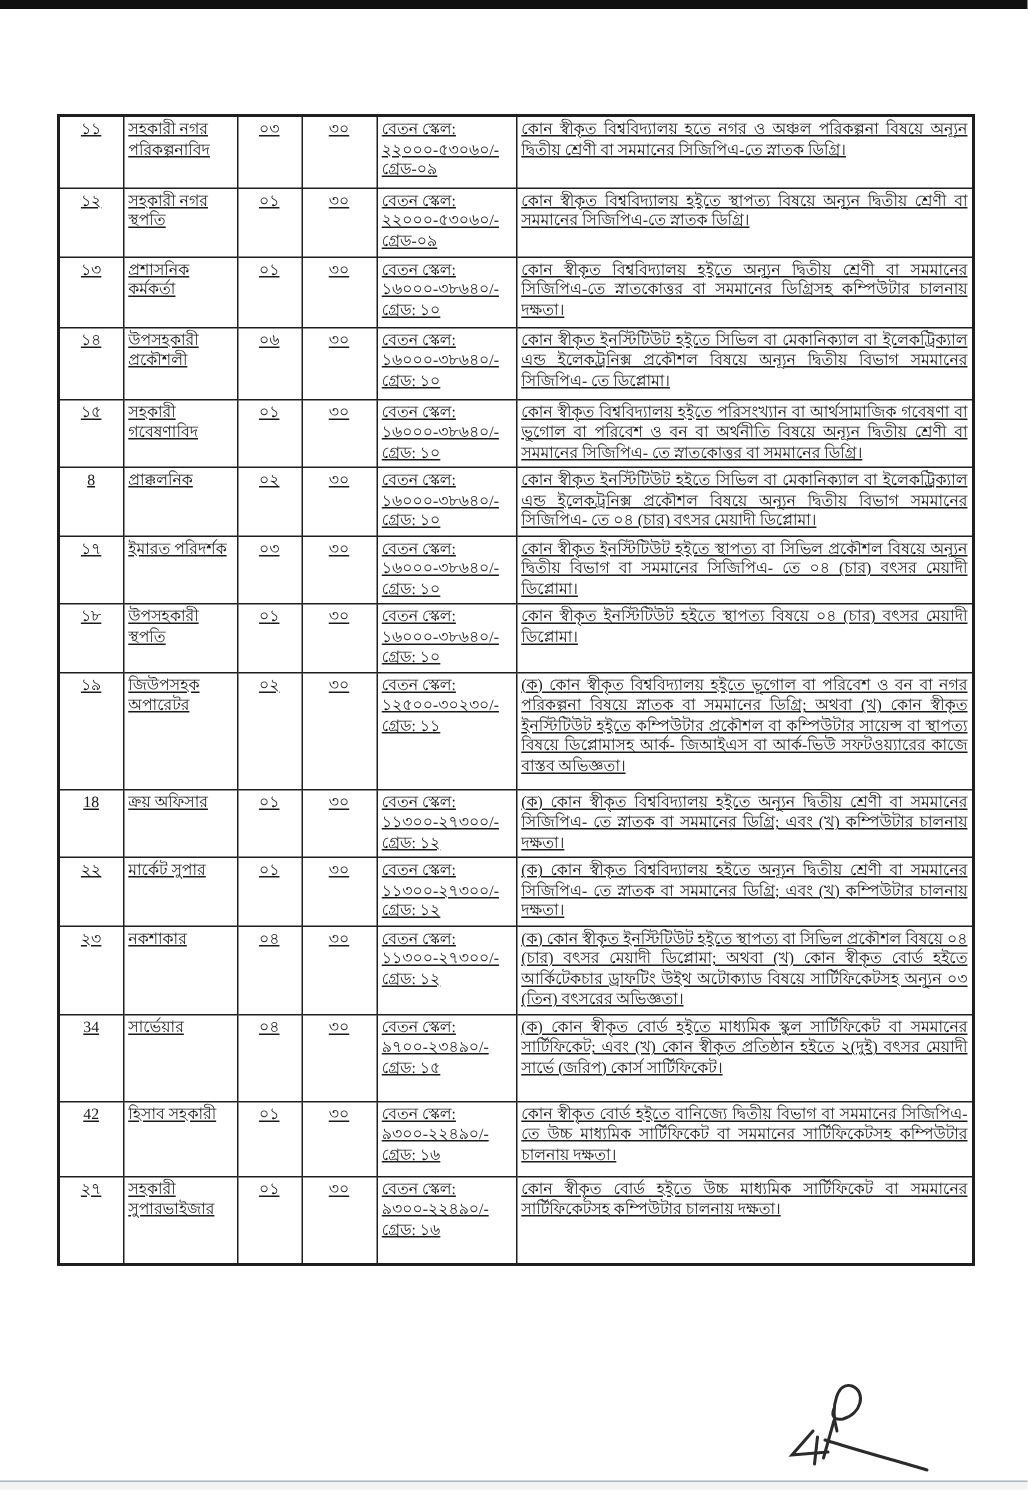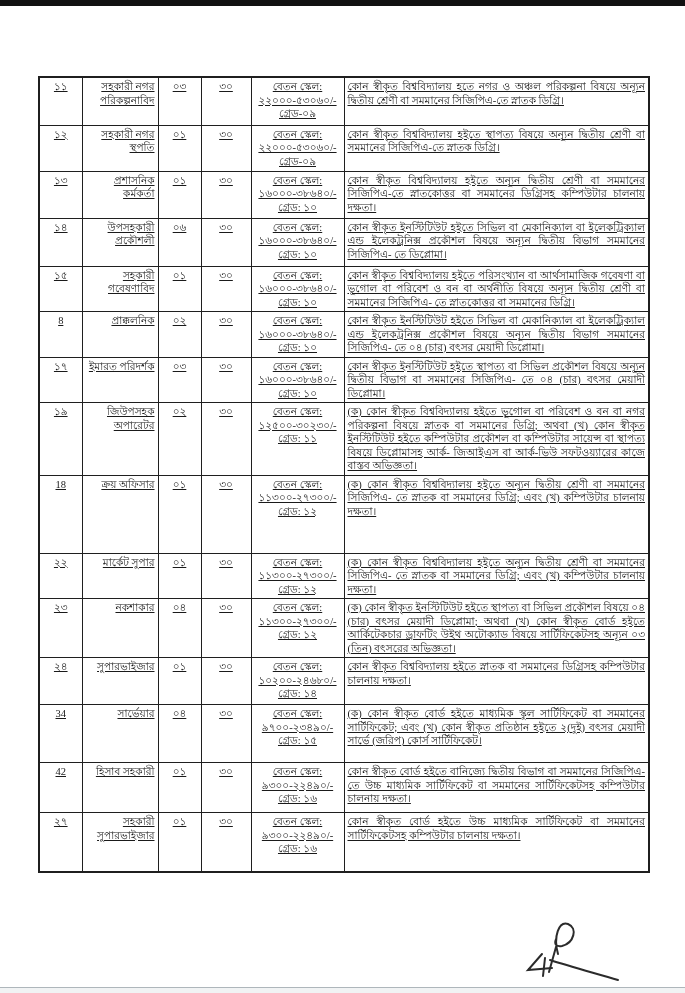--- a/index.html
+++ b/index.html
@@ -15,22 +15,22 @@
     border:2px solid #1f1f1f;
     text-decoration:underline;
   }
   table.recruit td{
     border:1px solid #1f1f1f;
     padding:2px 3px;vertical-align:top;
     font-size:10.5px;line-height:13.5px;color:#1a1a1a;
     overflow:hidden;
   }
   .c-sl,.c-count,.c-age{text-align:center;}
-  .c-pay{text-align:center;}
-  .c-post{text-align:right;}
+  .c-pay{text-align:left;}
+  .c-post{text-align:left;}
   .c-qual{text-align:justify;padding:2px 5px;}
   
   tr:nth-child(1){height:48px}  tr:nth-child(2){height:46px}
   tr:nth-child(3){height:47px}  tr:nth-child(4){height:48px}
   tr:nth-child(5){height:45px}  tr:nth-child(6){height:45px}
   tr:nth-child(7){height:45px}  tr:nth-child(8){height:45px}
   tr:nth-child(9){height:78px}  tr:nth-child(10){height:45px}
   tr:nth-child(11){height:45px} tr:nth-child(12){height:47px}
   tr:nth-child(13){height:58px} tr:nth-child(14){height:50px}
   tr:nth-child(15){height:59px} tr:nth-child(16){height:46px}
@@ -130,20 +130,32 @@
     <td class="c-count">০৩</td>
     <td class="c-age">৩০</td>
     <td class="c-pay">
       <div>বেতন স্কেল:</div>
       <div>১৬০০০-৩৮৬৪০/-</div>
       <div>গ্রেড: ১০</div>
     </td>
     <td class="c-qual">কোন স্বীকৃত ইনস্টিটিউট হইতে স্থাপত্য বা সিভিল প্রকৌশল বিষয়ে অন্যূন দ্বিতীয় বিভাগ বা সমমানের সিজিপিএ- তে ০৪ (চার) বৎসর মেয়াদী ডিপ্লোমা।</td>
   </tr>
       <tr>
+    <td class="c-sl">১৮</td>
+    <td class="c-post">উপসহকারী স্থপতি</td>
+    <td class="c-count">০১</td>
+    <td class="c-age">৩০</td>
+    <td class="c-pay">
+      <div>বেতন স্কেল:</div>
+      <div>১৬০০০-৩৮৬৪০/-</div>
+      <div>গ্রেড: ১০</div>
+    </td>
+    <td class="c-qual">কোন স্বীকৃত ইনস্টিটিউট হইতে স্থাপত্য বিষয়ে ০৪ (চার) বৎসর মেয়াদী ডিপ্লোমা।</td>
+  </tr>
+      <tr>
     <td class="c-sl">১৯</td>
     <td class="c-post">জিউপসহক অপারেটর</td>
     <td class="c-count">০২</td>
     <td class="c-age">৩০</td>
     <td class="c-pay">
       <div>বেতন স্কেল:</div>
       <div>১২৫০০-৩০২৩০/-</div>
       <div>গ্রেড: ১১</div>
     </td>
     <td class="c-qual">(ক) কোন স্বীকৃত বিশ্ববিদ্যালয় হইতে ভূগোল বা পরিবেশ ও বন বা নগর পরিকল্পনা বিষয়ে স্নাতক বা সমমানের ডিগ্রি; অথবা (খ) কোন স্বীকৃত ইনস্টিটিউট হইতে কম্পিউটার প্রকৌশল বা কম্পিউটার সায়েন্স বা স্থাপত্য বিষয়ে ডিপ্লোমাসহ আর্ক- জিআইএস বা আর্ক-ভিউ সফটওয়্যারের কাজে বাস্তব অভিজ্ঞতা।</td>
@@ -176,32 +188,20 @@
     <td class="c-sl">২৩</td>
     <td class="c-post">নকশাকার</td>
     <td class="c-count">০৪</td>
     <td class="c-age">৩০</td>
     <td class="c-pay">
       <div>বেতন স্কেল:</div>
       <div>১১৩০০-২৭৩০০/-</div>
       <div>গ্রেড: ১২</div>
     </td>
     <td class="c-qual">(ক) কোন স্বীকৃত ইনস্টিটিউট হইতে স্থাপত্য বা সিভিল প্রকৌশল বিষয়ে ০৪ (চার) বৎসর মেয়াদী ডিপ্লোমা; অথবা (খ) কোন স্বীকৃত বোর্ড হইতে আর্কিটেকচার ড্রাফটিং উইথ অটোক্যাড বিষয়ে সার্টিফিকেটসহ অন্যূন ০৩ (তিন) বৎসরের অভিজ্ঞতা।</td>
-  </tr>
-      <tr>
-    <td class="c-sl">২৪</td>
-    <td class="c-post">সুপারভাইজার</td>
-    <td class="c-count">০১</td>
-    <td class="c-age">৩০</td>
-    <td class="c-pay">
-      <div>বেতন স্কেল:</div>
-      <div>১০২০০-২৪৬৮০/-</div>
-      <div>গ্রেড: ১৪</div>
-    </td>
-    <td class="c-qual">কোন স্বীকৃত বিশ্ববিদ্যালয় হইতে স্নাতক বা সমমানের ডিগ্রিসহ কম্পিউটার চালনায় দক্ষতা।</td>
   </tr>
       <tr>
     <td class="c-sl">34</td>
     <td class="c-post">সার্ভেয়ার</td>
     <td class="c-count">০৪</td>
     <td class="c-age">৩০</td>
     <td class="c-pay">
       <div>বেতন স্কেল:</div>
       <div>৯৭০০-২৩৪৯০/-</div>
       <div>গ্রেড: ১৫</div>

